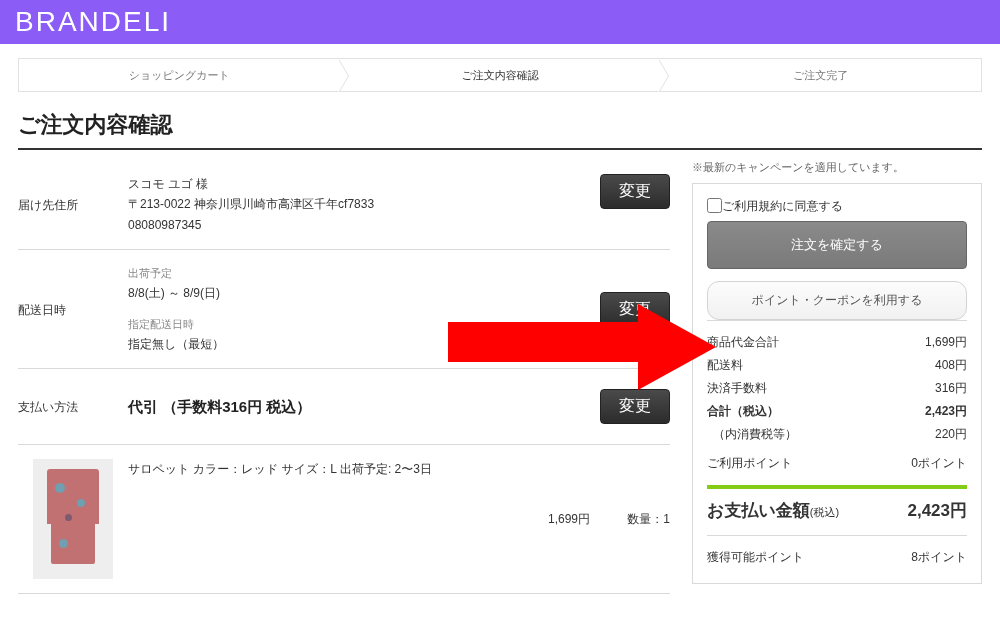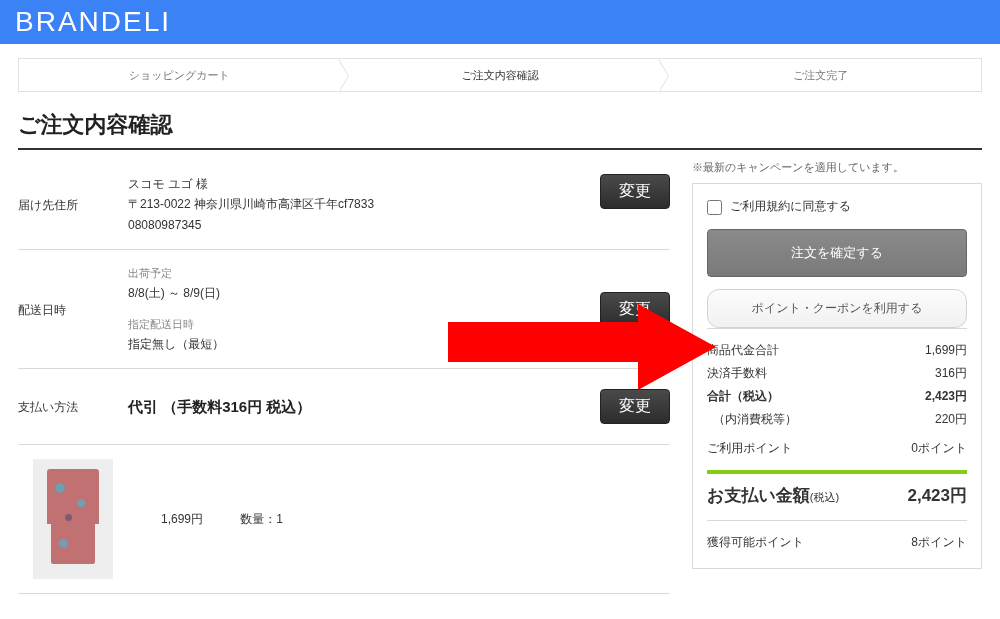--- a/index.html
+++ b/index.html
@@ -3,21 +3,21 @@
 <meta charset="utf-8">
 <style>
   * { box-sizing: border-box; margin: 0; padding: 0; }
   body {
     font-family: "Hiragino Kaku Gothic ProN", "Hiragino Sans", Meiryo, sans-serif;
     font-size: 13px;
     color: #333;
     background: #fff;
   }
   .header {
-    background: #3b82f6;
+    background: #8b5cf6;
     height: 44px;
     display: flex;
     align-items: center;
     padding: 0 15px;
   }
   .logo {
     color: #fff;
     font-size: 28px;
     font-weight: 300;
     letter-spacing: 2px;
@@ -169,24 +169,24 @@
     font-size: 11px;
     color: #666;
     margin-bottom: 8px;
   }
   .side-box {
     border: 1px solid #d9d9d9;
     padding: 14px;
   }
   .agree-row {
     display: flex;
-    align-items: flex-end;
-    gap: 8px;
-    font-size: 12px;
-    margin-bottom: 14px;
+    align-items: flex-start;
+    gap: 0;
+    font-size: 12px;
+    margin-bottom: 6px;
   }
   .agree-row input[type=checkbox] {
     width: 15px;
     height: 15px;
   }
   .btn-confirm {
     width: 100%;
     padding: 14px 0;
     background: linear-gradient(#8a8a8a, #7a7a7a);
     border: 1px solid #666;
@@ -323,20 +323,26 @@
             <div class="garment">
               <div class="g-top"></div>
                 <div class="g-bottom"></div>
               <div class="dot1"></div>
                 <div class="dot2"></div>
                 <div class="dot3"></div>
                 <div class="dot4"></div>
             </div>
           </div>
         </div>
+        <div class="item-info">
+          <span class="line">サロペット</span>
+          <span class="line">カラー：レッド</span>
+          <span class="line">サイズ：L</span>
+          <span class="line">出荷予定: 2〜3日</span>
+        </div>
         <div class="item-price">1,699円</div>
         <div class="item-qty">数量：1</div>
       </div>
 
     </div>
 
     <div class="side">
       <div class="side-note">※最新のキャンペーンを適用しています。</div>
       <div class="side-box">
         <label class="agree-row">
@@ -345,20 +351,24 @@
         </label>
         <button class="btn-confirm">注文を確定する</button>
         <button class="btn-light">ポイント・クーポンを利用する</button>
 
         <div class="price-table">
           <div class="price-row">
               <span class="k">商品代金合計</span>
               <span class="v">1,699円</span>
             </div>
           <div class="price-row">
+              <span class="k">配送料</span>
+              <span class="v">408円</span>
+            </div>
+          <div class="price-row">
               <span class="k">決済手数料</span>
               <span class="v">316円</span>
             </div>
           <div class="price-row">
               <span class="k bold">合計（税込）</span>
               <span class="v bold">2,423円</span>
             </div>
           <div class="price-row">
               <span class="k indent">（内消費税等）</span>
               <span class="v">220円</span>

